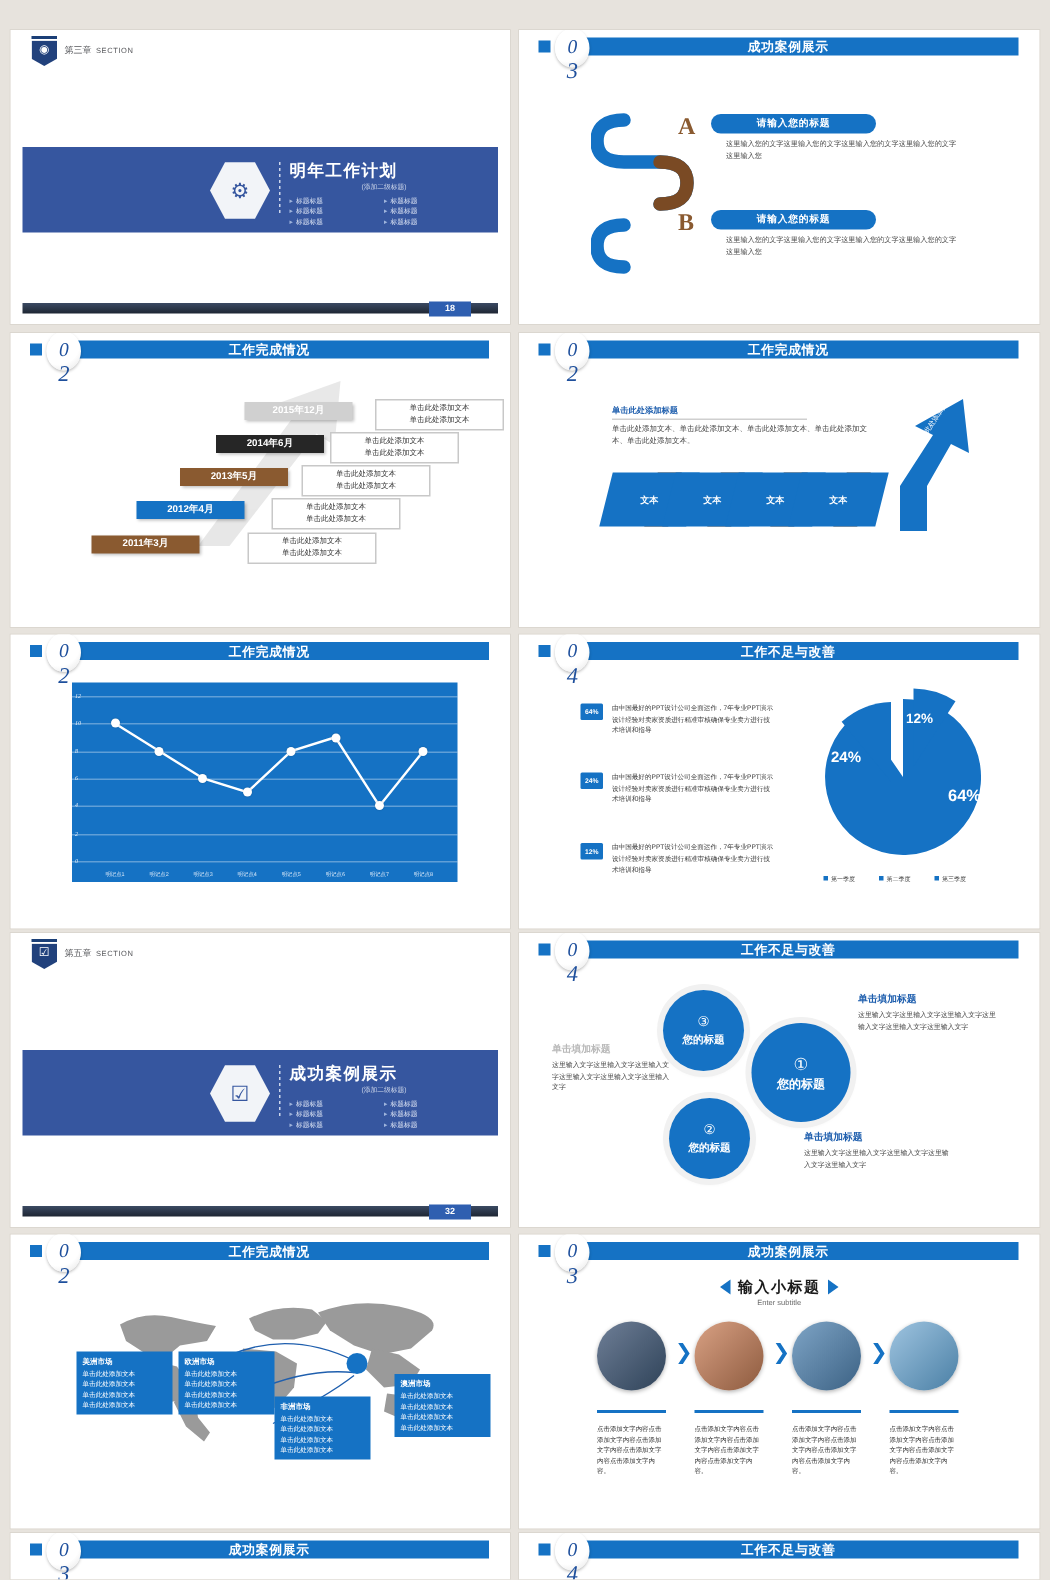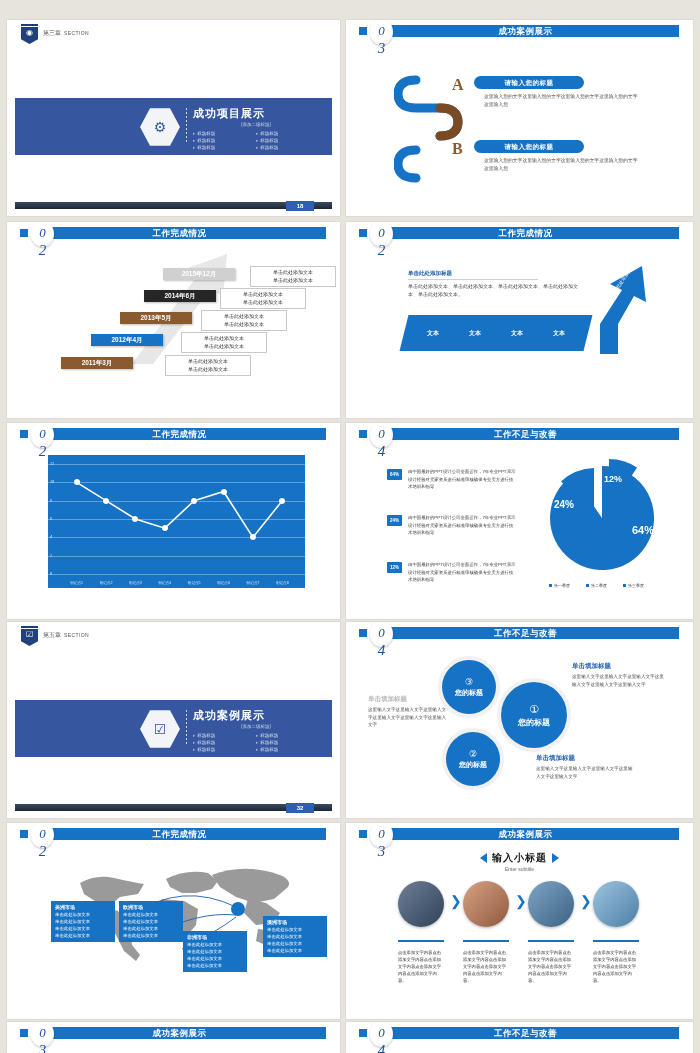--- a/index.html
+++ b/index.html
@@ -157,21 +157,21 @@
       <b>第三章</b><em>SECTION</em>
     </div>
     <div class="blueband">
       <div class="hexwrap">
         <div class="hex">
             <div class="ic">⚙</div>
           </div>
       </div>
       <div class="vdots"></div>
       <div class="bandtxt">
-        <div class="t1">成功项目展示</div>
+        <div class="t1">明年工作计划</div>
         <div class="t2">(添加二级标题)</div>
         <div class="bul">
           <div>标题标题</div>
           <div>标题标题</div>
           <div>标题标题</div>
           <div>标题标题</div>
           <div>标题标题</div>
           <div>标题标题</div>
         </div>
       </div>

